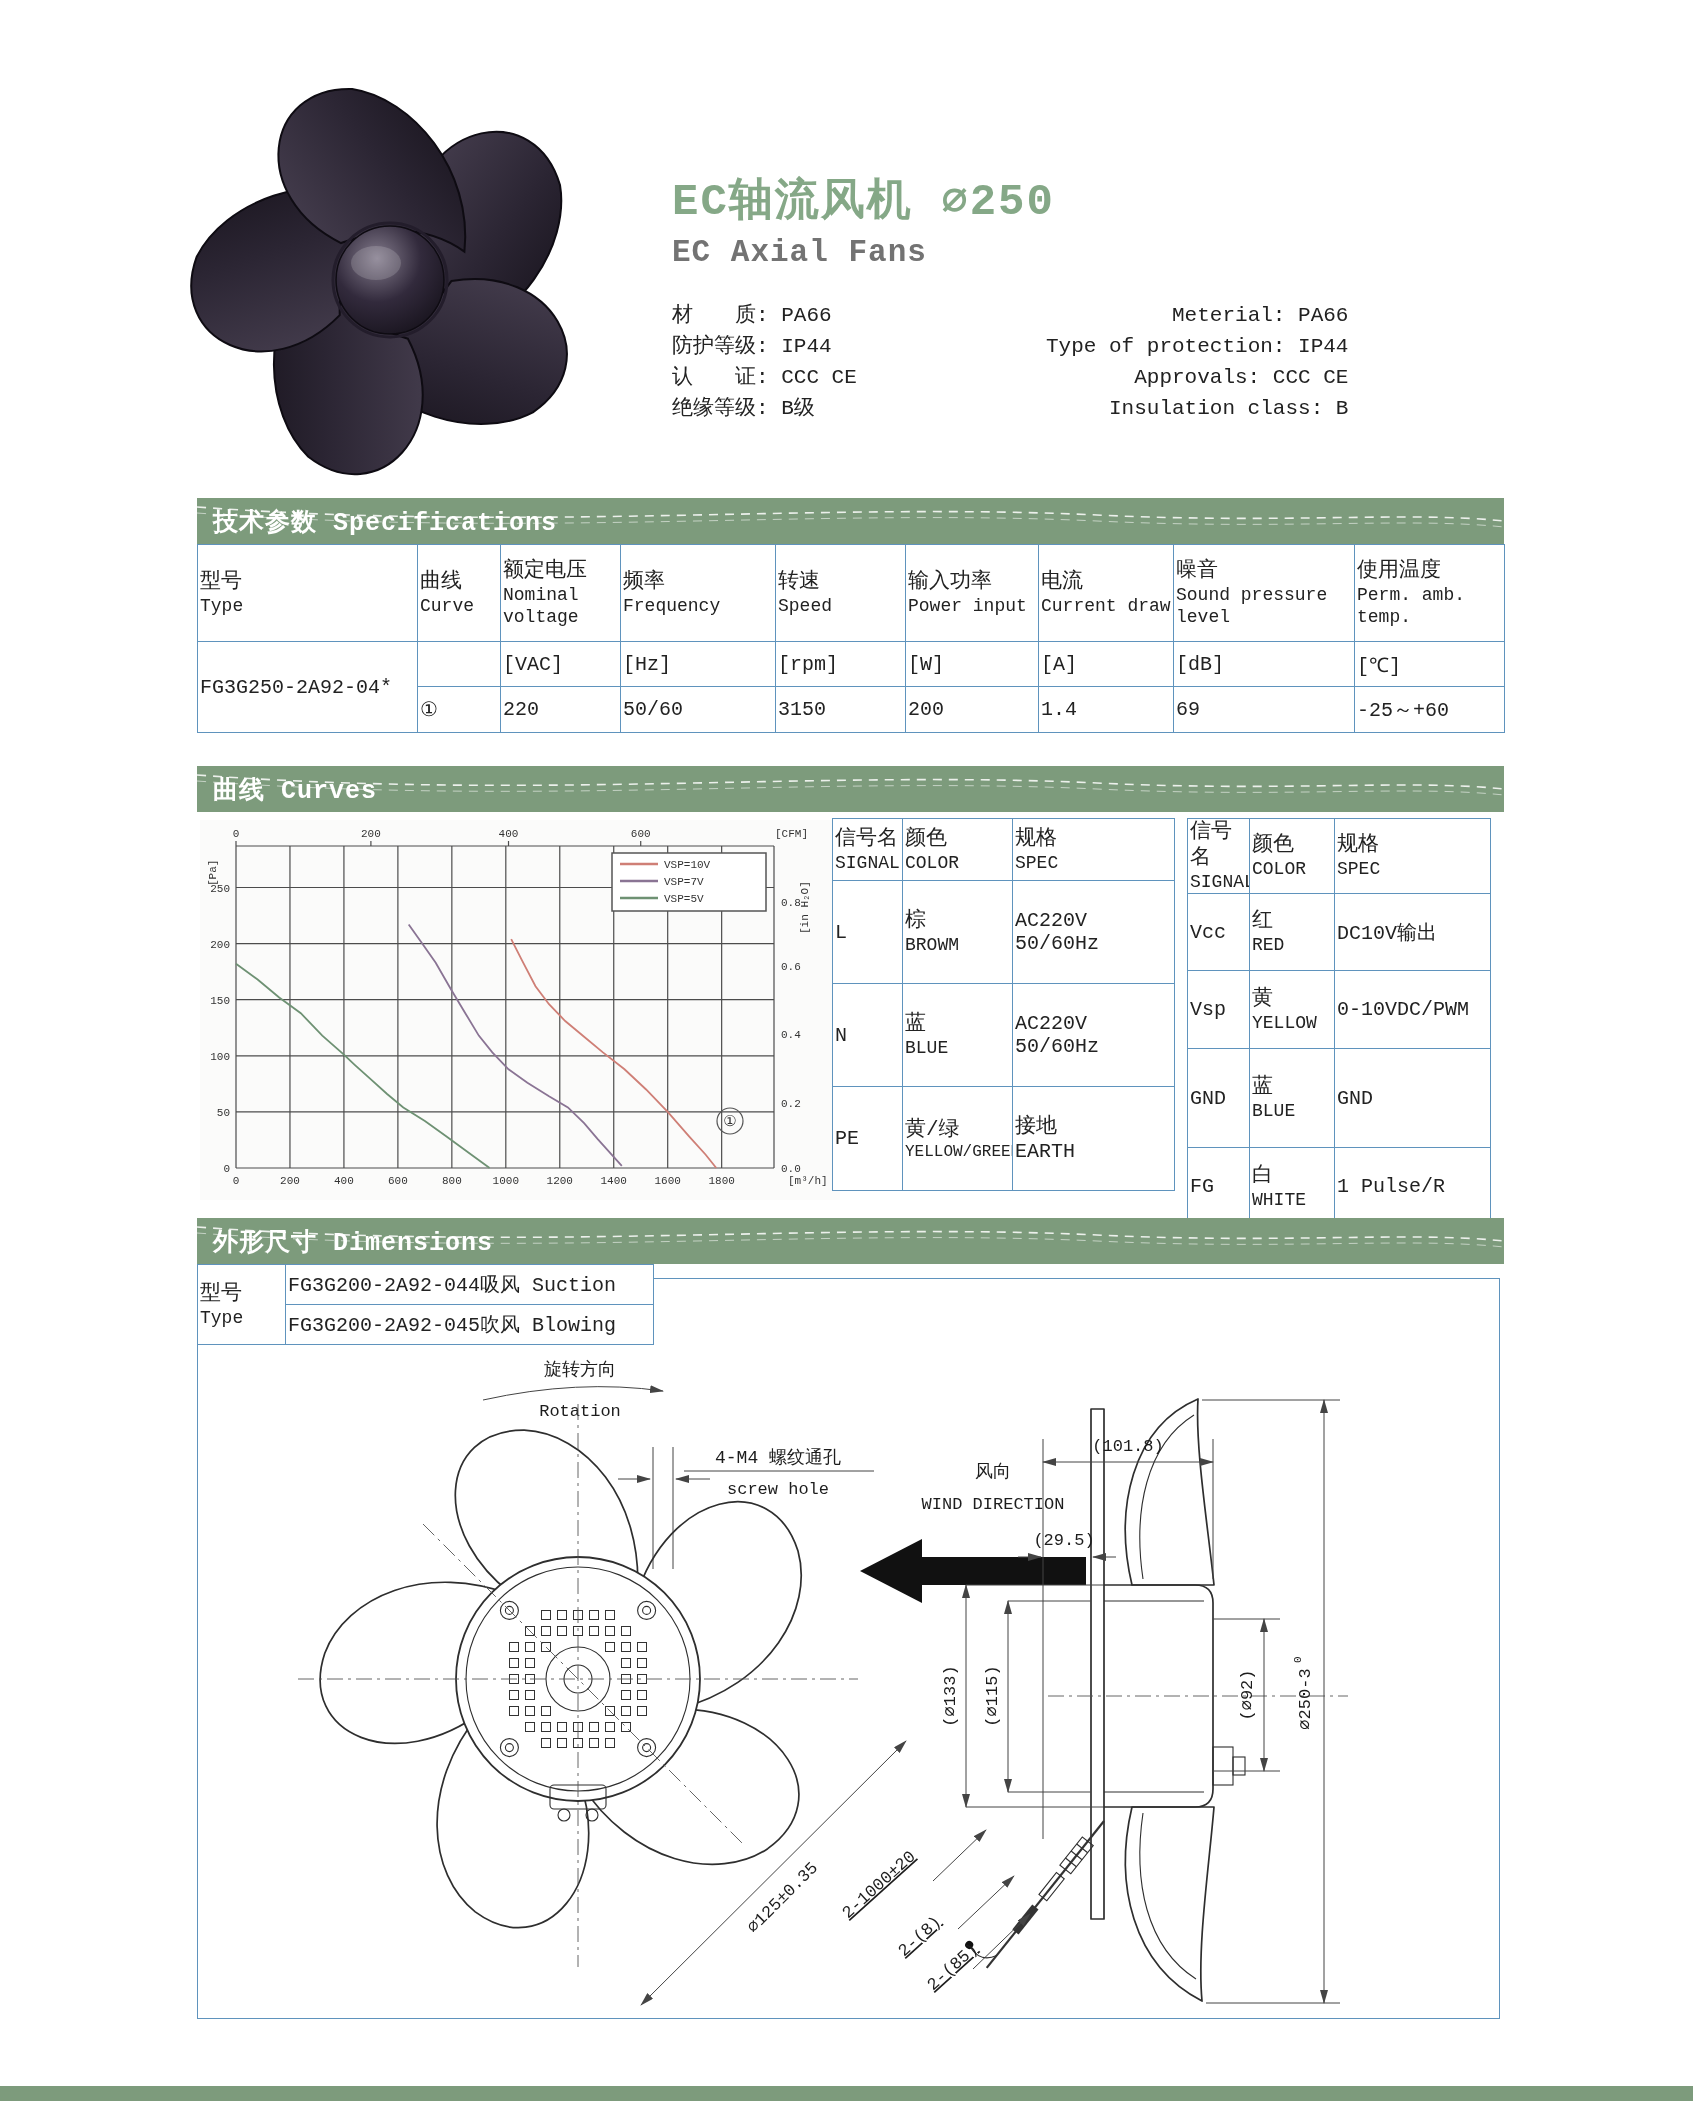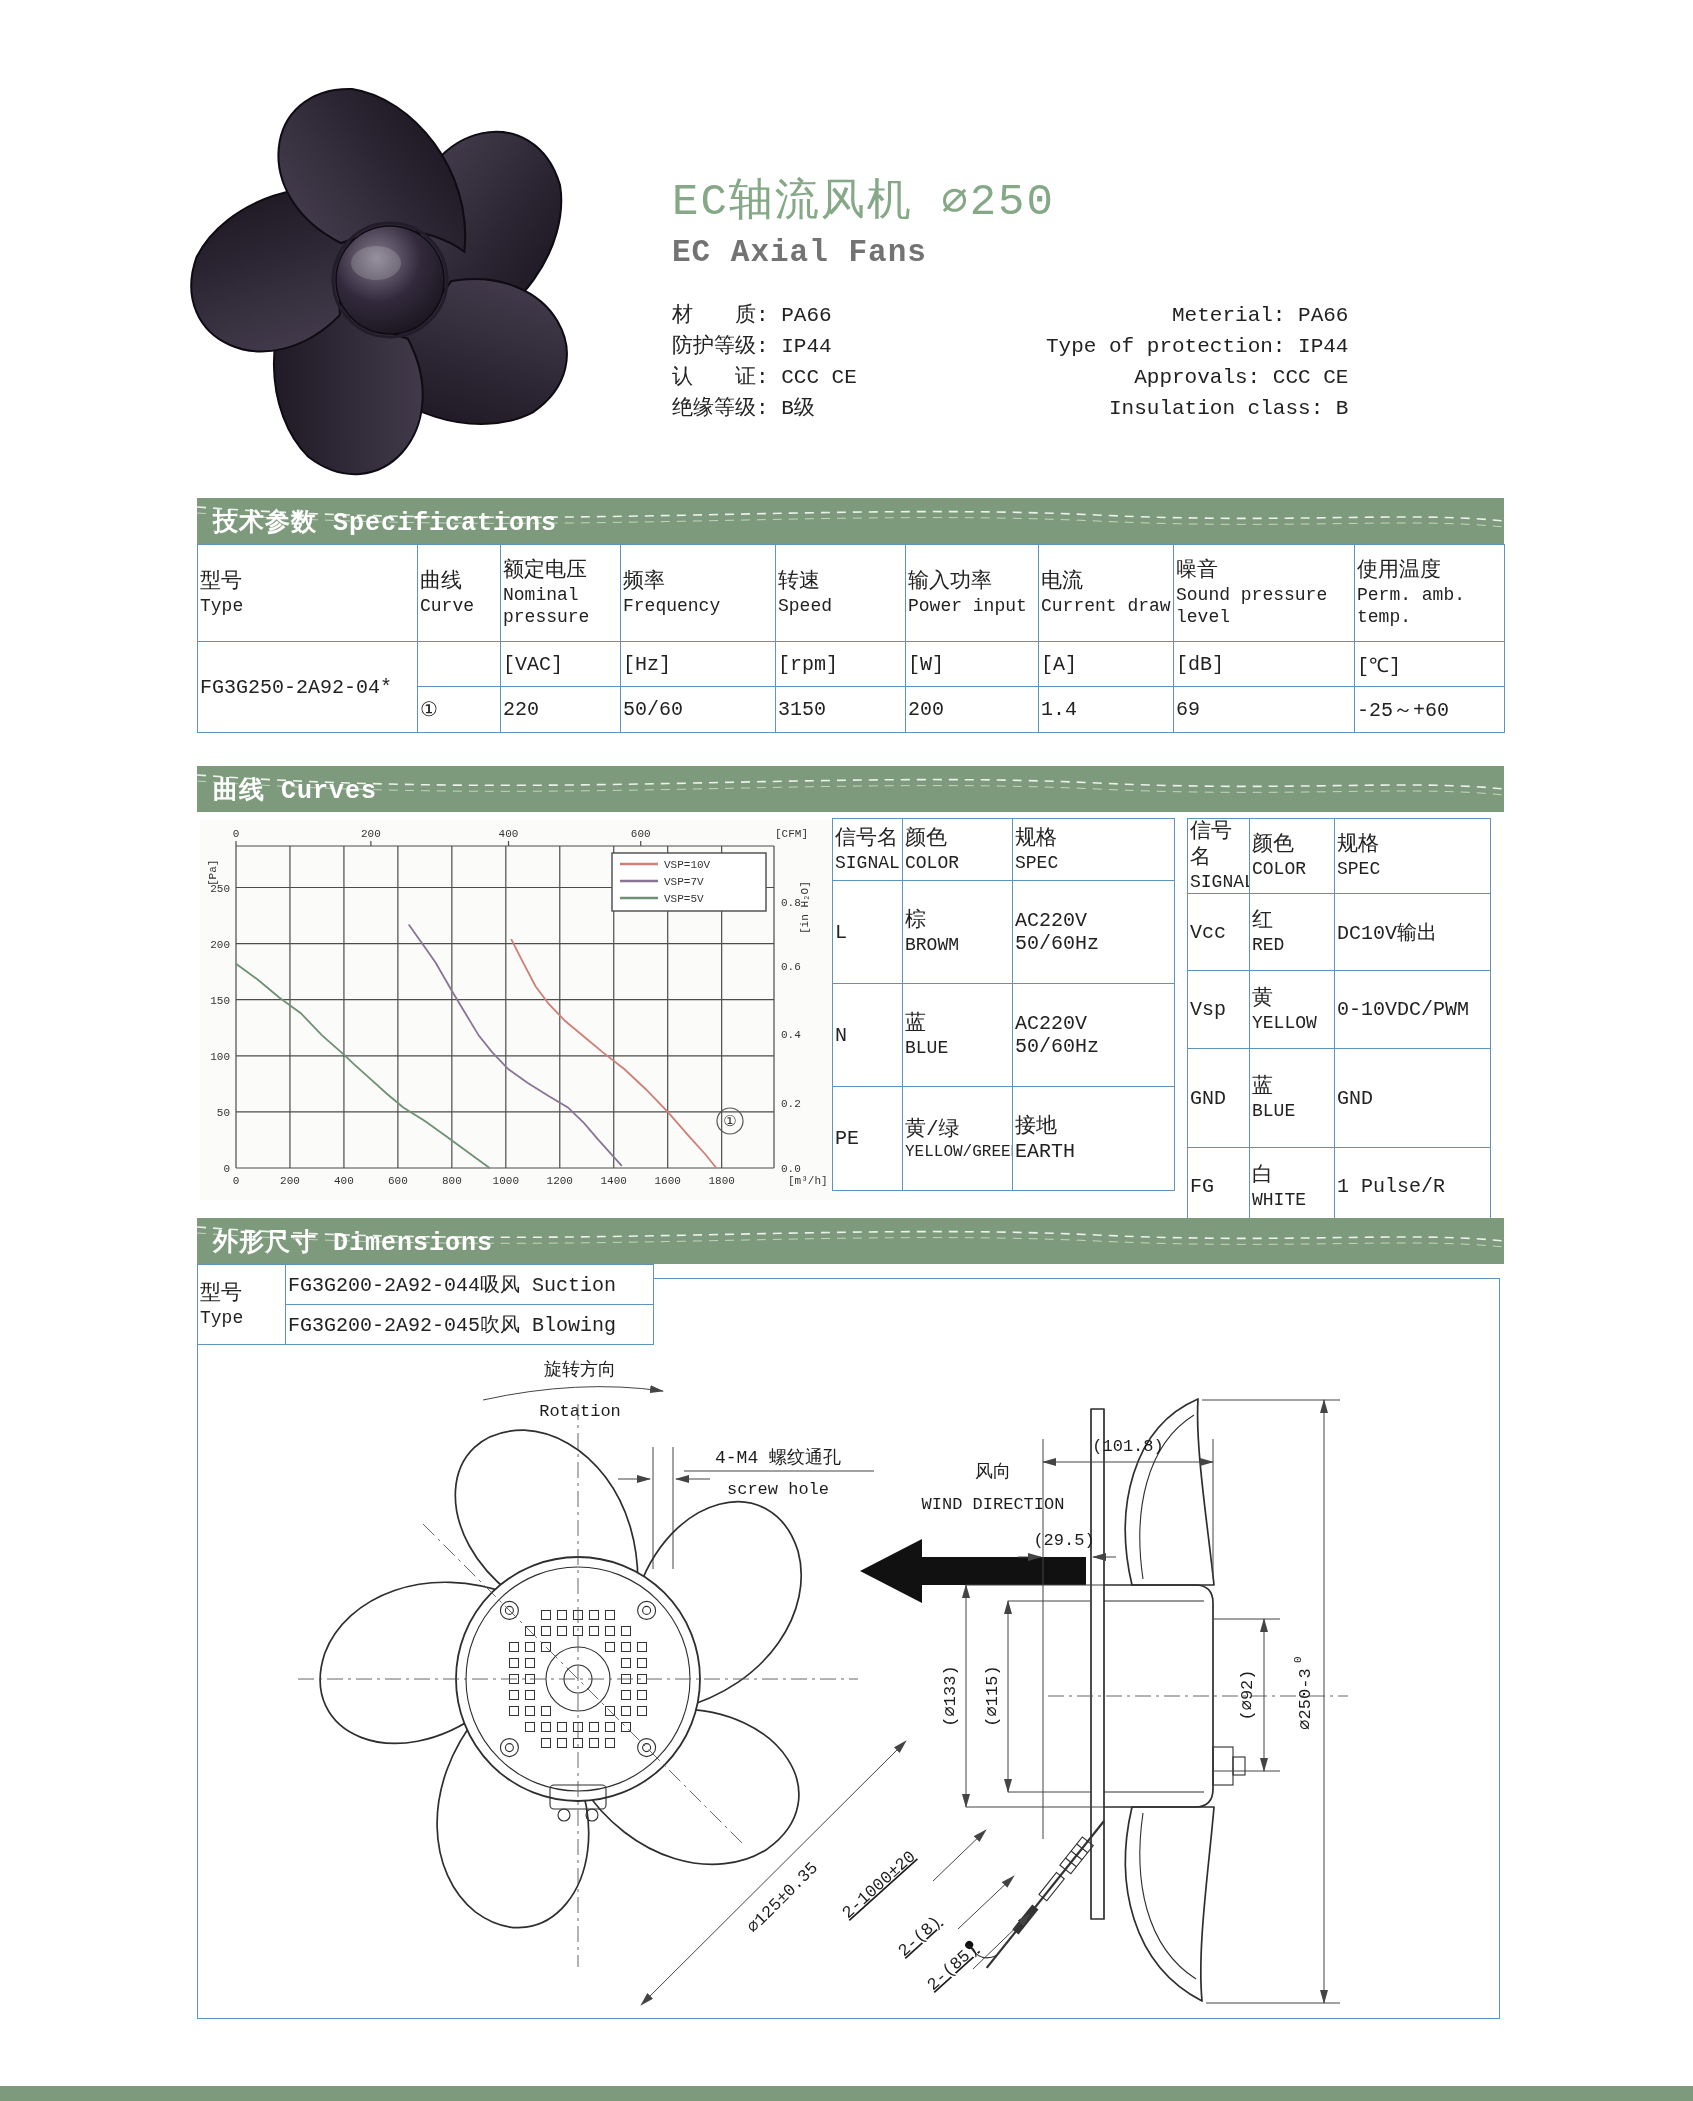--- a/index.html
+++ b/index.html
@@ -6,21 +6,21 @@
   .page{position:relative;width:1693px;height:2101px;background:#ffffff;overflow:hidden;
         font-family:"Liberation Mono","DejaVu Sans Mono",monospace;color:#222;}
   .abs{position:absolute;}
   
   .gbar{position:absolute;left:197px;width:1307px;height:46px;background:#7d9b7c;
         color:#fff;display:flex;align-items:center;box-sizing:border-box;padding-left:16px;
         font-size:25px;font-weight:bold;letter-spacing:1px;}
   .gbar svg{position:absolute;left:0;top:0;pointer-events:none;}
   .swsh{fill:none;stroke:#fff;stroke-width:1.6;stroke-dasharray:9 7;opacity:.85;}
   
-  .title-cn{font-size:44px;font-weight:normal;color:#85a887;letter-spacing:2px;}
+  .title-cn{font-size:44px;font-weight:bold;color:#85a887;letter-spacing:2px;}
   .title-en{font-size:31px;font-weight:bold;color:#737373;margin-top:6px;letter-spacing:1px;}
   .mat-line{font-size:21px;line-height:31px;white-space:pre;}
   
   table.blue{border-collapse:collapse;table-layout:fixed;background:#fff;}
   table.blue td,table.blue th{border:1px solid #5f93bd;text-align:left;vertical-align:middle;
         font-weight:normal;padding:0 2px;overflow:hidden;}
   .cn{font-size:21px;line-height:26px;}
   .en{font-size:18px;line-height:22px;}
   .sm{font-size:16px;line-height:18px;}
   .val{font-size:20px;}
@@ -116,21 +116,21 @@
       <th>
             <div class="cn">型号</div>
             <div class="en">Type</div>
           </th>
       <th>
             <div class="cn">曲线</div>
             <div class="en">Curve</div>
           </th>
       <th>
             <div class="cn">额定电压</div>
-            <div class="en">Nominal pressure</div>
+            <div class="en">Nominal voltage</div>
           </th>
       <th>
             <div class="cn">频率</div>
             <div class="en">Frequency</div>
           </th>
       <th>
             <div class="cn">转速</div>
             <div class="en">Speed</div>
           </th>
       <th>

